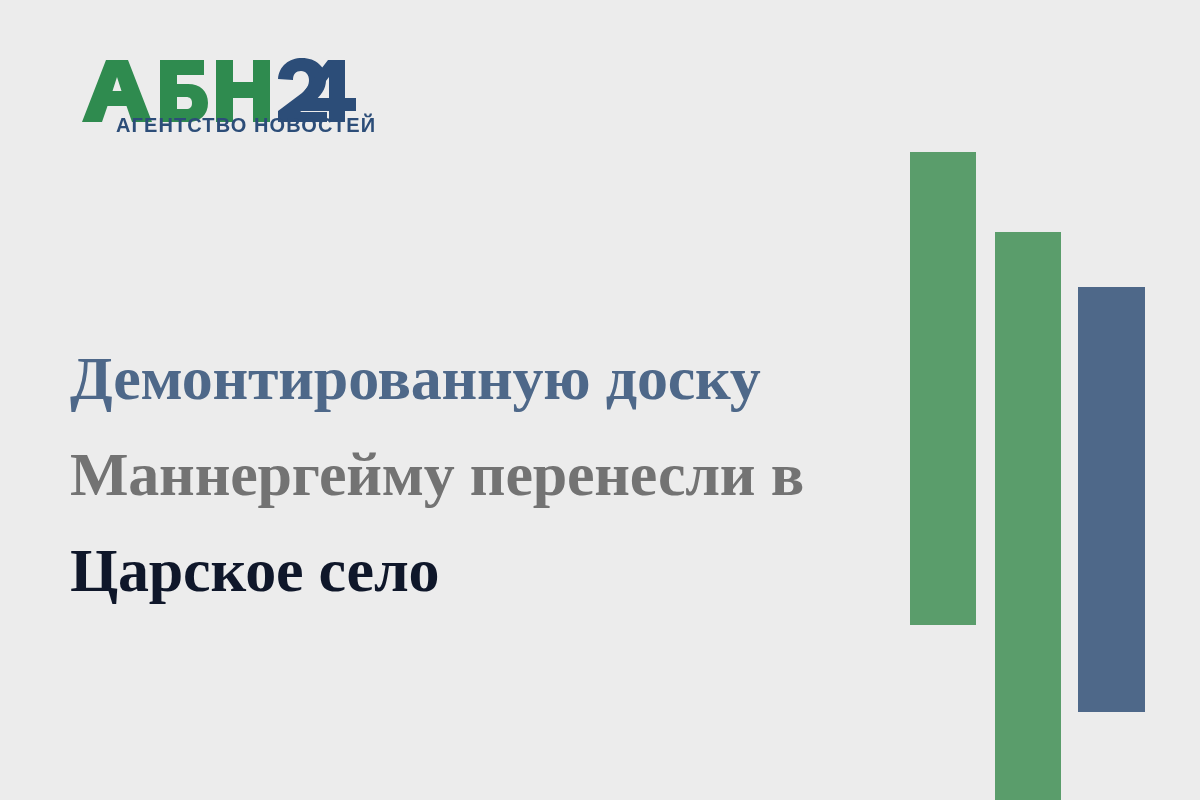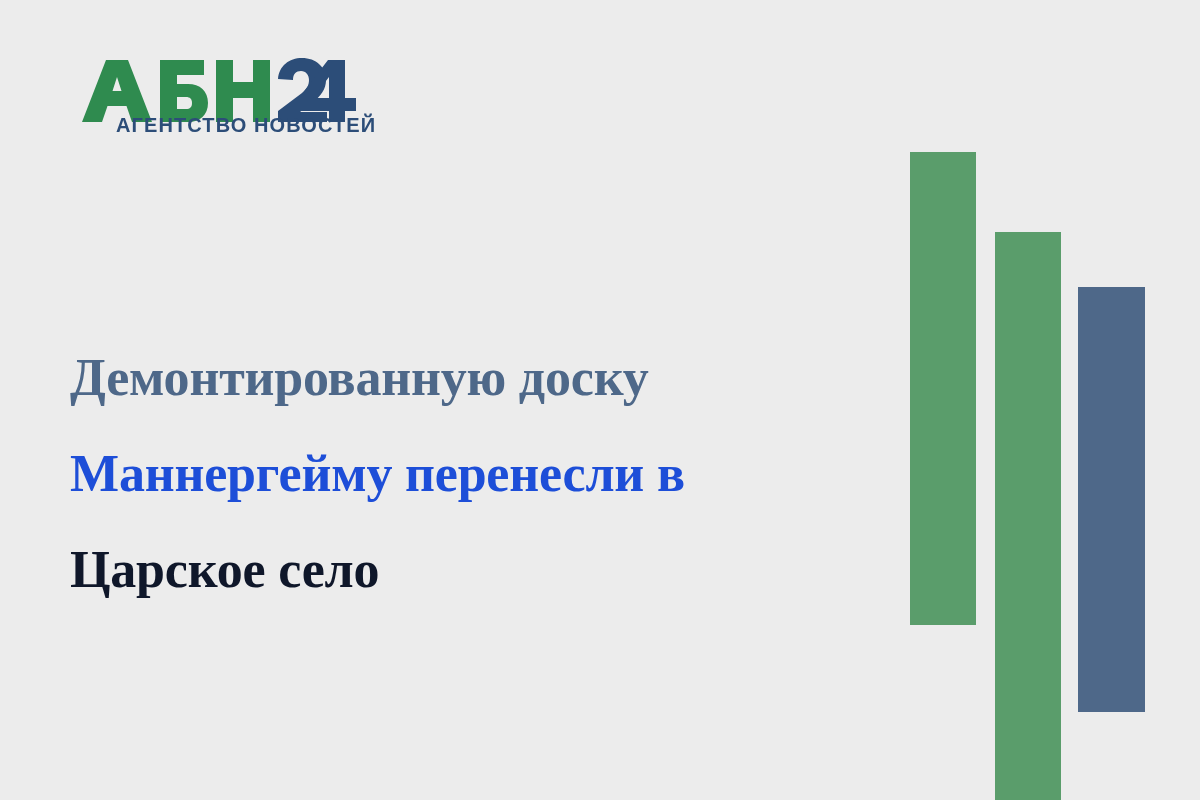--- a/index.html
+++ b/index.html
@@ -56,21 +56,21 @@
 
   
   #headline {
     position:absolute;
     left:70px;
     top:330px;
     width:800px;
   }
   .headline-line {
     font-family:"Liberation Serif", "DejaVu Serif", serif;
-    font-size:52px;
+    font-size:62px;
     font-weight:700;
     line-height:96px;
     color:#4e6889;
     white-space:nowrap;
     letter-spacing:-0.2px;
   }
 </style>
 </head>
 <body style="background: rgb(236, 236, 236);">
 
@@ -102,17 +102,17 @@
 
       <path d="M284 40 L273 40 L273 2 L256 2 L226 41 L226 53 L257 53 L257 64
                L273 64 L273 53 L284 53 Z
                M257 40 L241 40 L257 19 Z" fill="#2c4d78" transform="translate(-6 0)"></path>
     </svg>
     <div id="logo-tagline" style="color: rgb(44, 77, 120);">АГЕНТСТВО НОВОСТЕЙ</div>
   </div>
 
   <div id="headline">
     <div class="headline-line" style="color: rgb(78, 104, 137);">Демонтированную доску</div>
-    <div class="headline-line" style="color: #1d4ed8;">Маннергейму перенесли в</div>
+    <div class="headline-line" style="color: #737373;">Маннергейму перенесли в</div>
     <div class="headline-line" style="color: #0f172a;">Царское село</div>
   </div>
 
 </div>
 
 </body></html>

